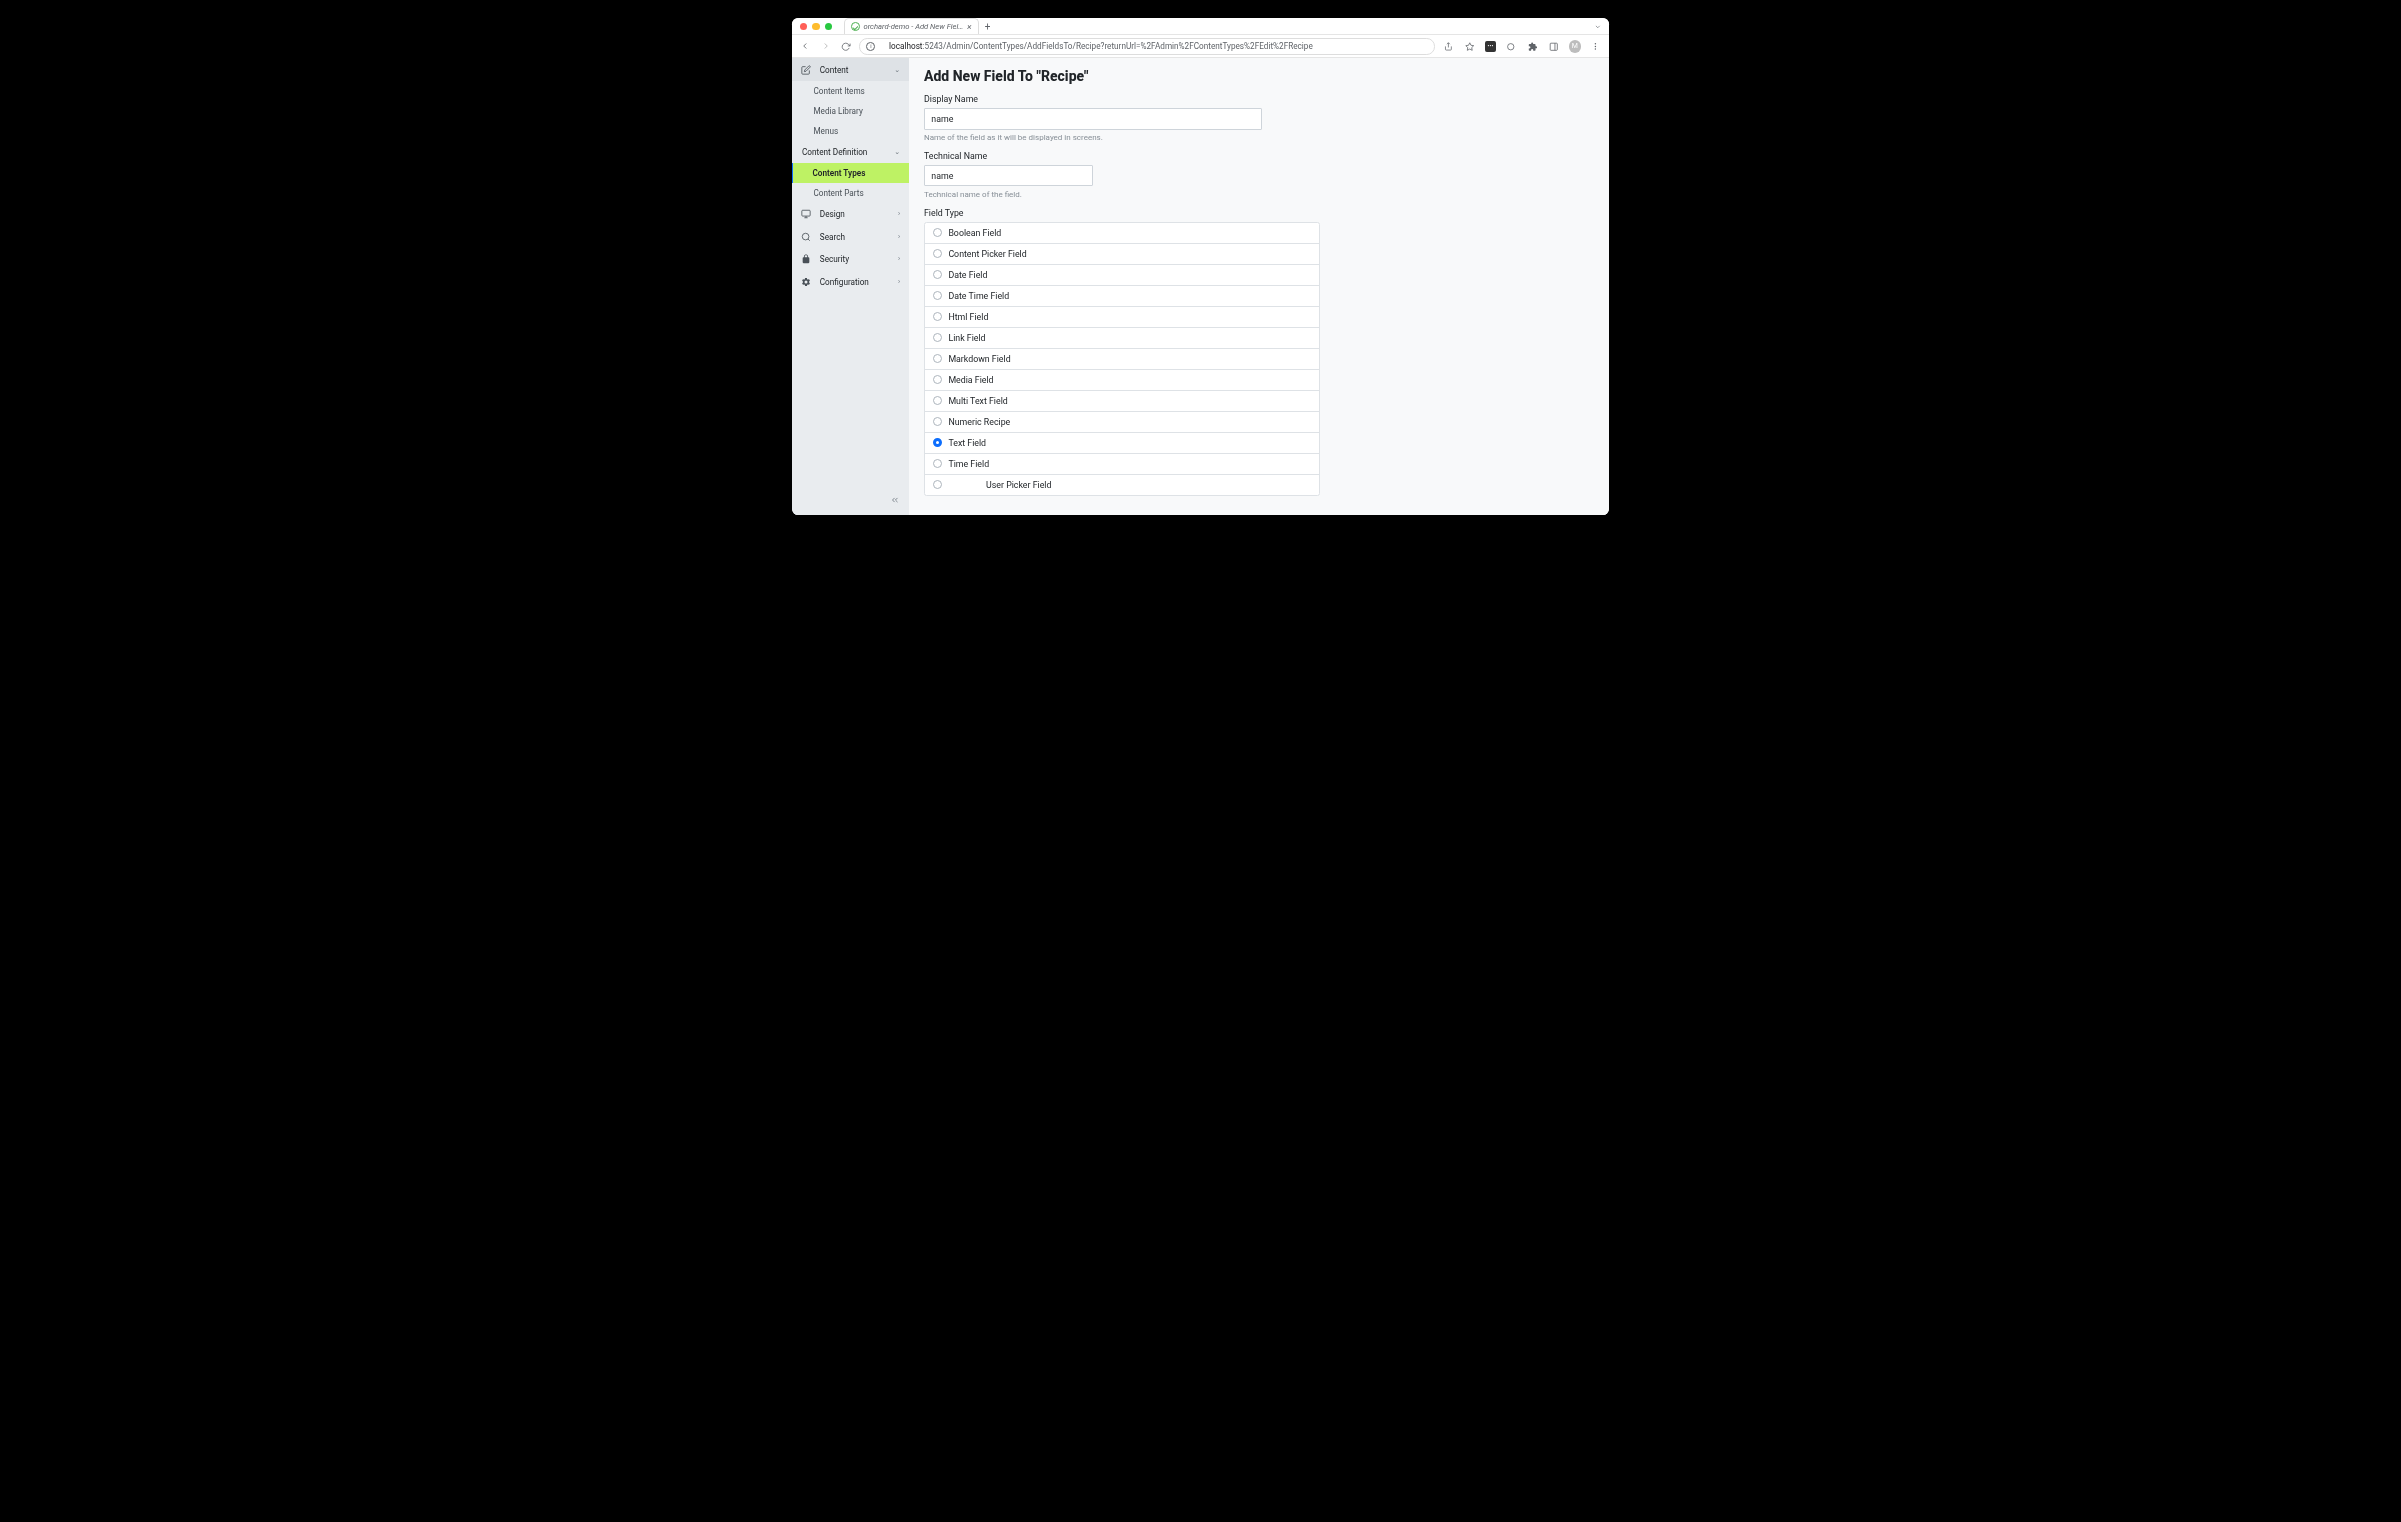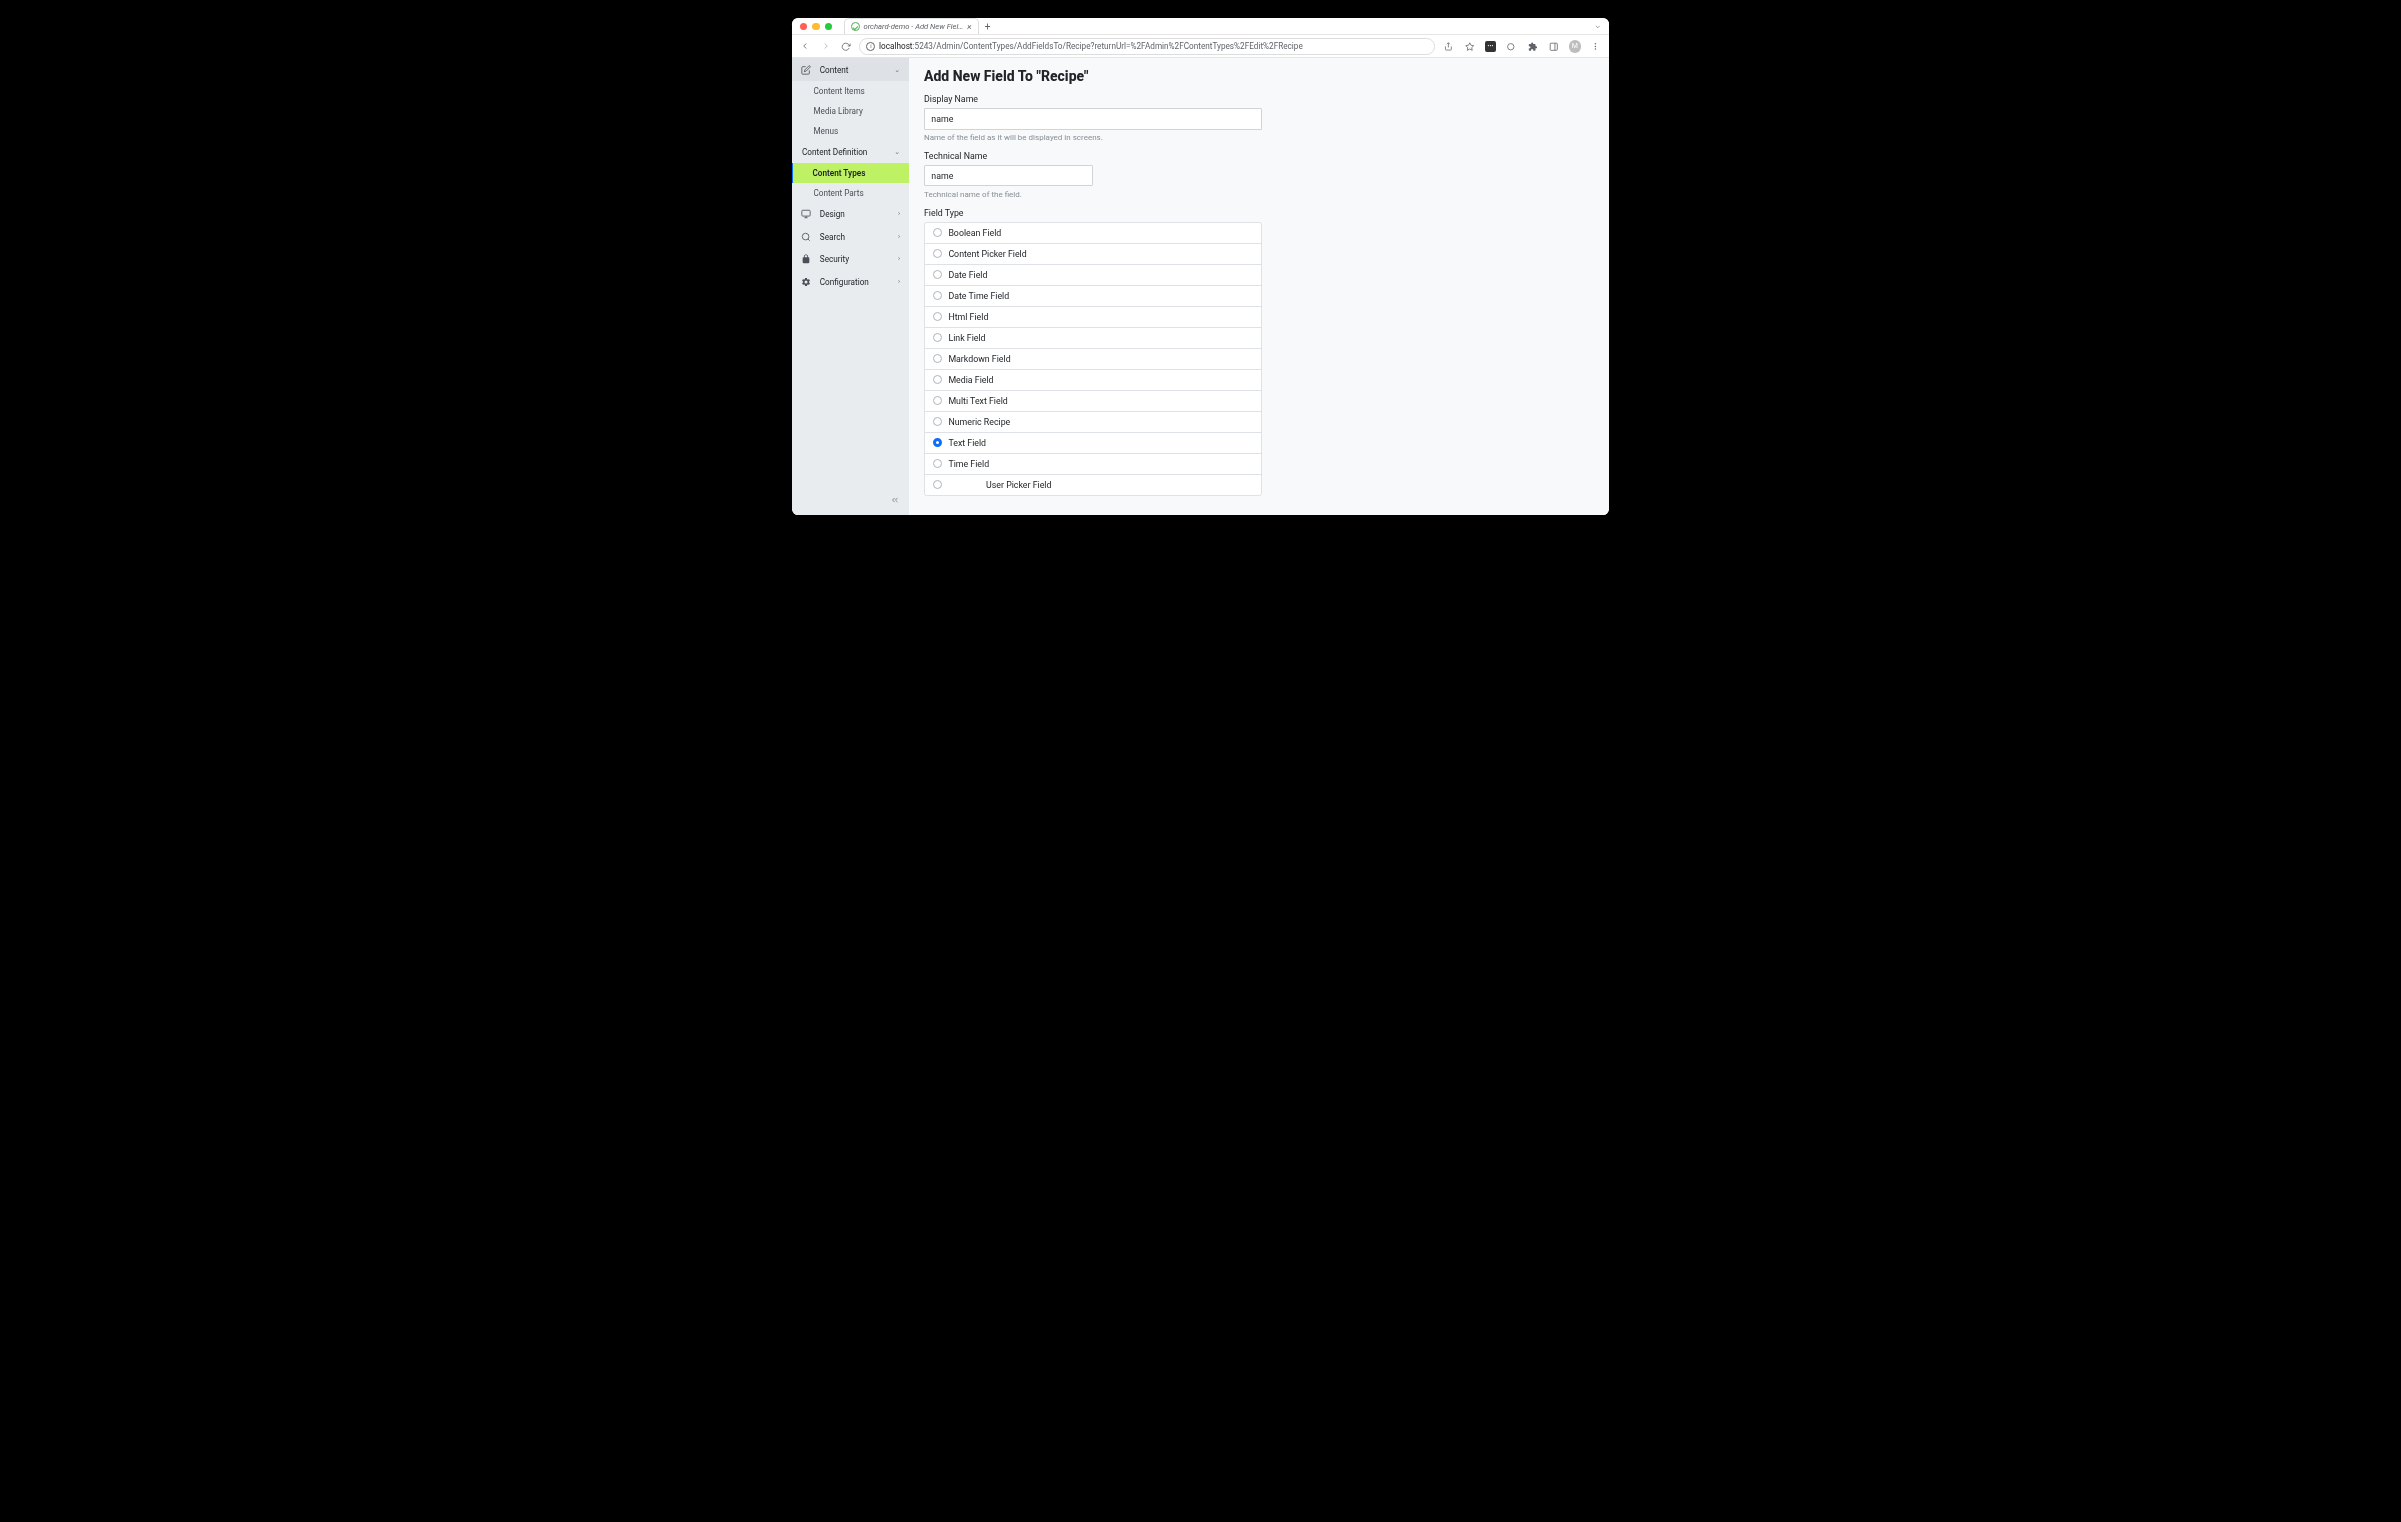--- a/index.html
+++ b/index.html
@@ -18,21 +18,21 @@
 .tab-close{margin-left:auto;font-size:8.8px;color:#5f6368;}
 .tab-new { width:17.7px; height:16.4px; display:flex; align-items:center; justify-content:center; color:#5f6368; font-size:10px; }
 .tab-overflow { position:absolute; right:7.6px; top:3.8px; color:#5f6368; }
 
 
 .toolbar { height:23px; background:#fff; border-bottom:0.6px solid #e5e5e5; display:flex; align-items:center; padding:0 6.3px; gap:6.3px; }
 .tbtn { width:14px; height:14px; display:flex; align-items:center; justify-content:center; color:#5f6368; }
 .tbtn.disabled{color:#b0b0b0;}
 .omnibox { flex:1; height:16.4px; border:0.6px solid #ddd; border-radius:8.2px; display:flex; align-items:center; padding:0 6.3px; font-size:8.2px; color:#202124; gap:3.8px; }
 .omnibox .info-icon{width:8.8px;height:8.8px;border:0.9px solid #5f6368;border-radius:50%;display:flex;align-items:center;justify-content:center;font-size:5.7px;color:#5f6368;flex:0 0 8.8px;}
-.omni-host{color:#202124;} .omni-path{color:#5f6368;}
+.omni-host{color:#202124;margin-left:10px;} .omni-path{color:#5f6368;}
 .right-icons{display:flex;align-items:center;gap:7.6px;color:#5f6368;}
 .ext-badge{width:11.4px;height:11.4px;background:#333;color:#fff;font-size:5.7px;display:flex;align-items:center;justify-content:center;border-radius:1.9px;}
 .avatar-circle{width:12.6px;height:12.6px;border-radius:50%;background:#bdbdbd;color:#fff;font-size:7px;display:flex;align-items:center;justify-content:center;}
 
 
 .app-header{height:23px;background:#f8f9fa;border-bottom:0.6px solid #e5e5e5;display:flex;align-items:center;padding:0 8.8px;gap:6.3px;}
 .brand-logo{width:14px;height:14px;border-radius:50%;background:#fff;border:1.3px solid #4caf50;position:relative;}
 .brand-logo:after{content:"";position:absolute;left:2.5px;top:4.4px;width:5px;height:2.5px;border-left:1.6px solid #4caf50;border-bottom:1.6px solid #4caf50;transform:rotate(-45deg);}
 .brand-name{font-weight:600;font-size:8.8px;color:#212529;}
 .app-header-right{margin-left:auto;display:flex;align-items:center;gap:10px;color:#212529;}
@@ -55,21 +55,21 @@
 .collapse-btn{position:absolute;bottom:6.3px;right:6.3px;width:16.4px;height:16.4px;display:flex;align-items:center;justify-content:center;color:#6c757d;cursor:pointer;}
 
 
 .main{flex:1;background:#f8f9fa;overflow-y:auto;padding:10px 15px 15px;}
 h1{font-size:14px;font-weight:800;color:#212529;margin-bottom:10px;}
 .form-group{margin-bottom:8.8px;}
 .form-label{font-size:8.8px;color:#212529;margin-bottom:3.8px;display:block;}
 .form-control{width:338px;max-width:100%;height:21.4px;border:0.6px solid #ced4da;border-radius:1px;padding:0 6.3px;font-size:8.8px;background:#fff;color:#212529;}
 .form-control.narrow{width:169px;}
 .hint{font-size:8px;color:#868e96;margin-top:3.8px;}
-.field-list{width:338px;border:0.6px solid #dee2e6;border-radius:2.5px;background:#fff;}
+.field-list{width:396px;border:0.6px solid #dee2e6;border-radius:2.5px;background:#fff;}
 .field-row{display:flex;align-items:center;padding:5px 7.6px;border-bottom:0.6px solid #dee2e6;gap:6.3px;font-size:8.8px;color:#212529;cursor:pointer;}
 .field-row:last-child{border-bottom:none;gap:44px;}
 .radio{width:9.5px;height:9.5px;border:0.9px solid #adb5bd;border-radius:50%;flex:0 0 9.5px;position:relative;}
 .radio.checked{border:3.2px solid #0d6efd;}
 </style>
 </head>
 <body>
 
 <div class="window">
 

